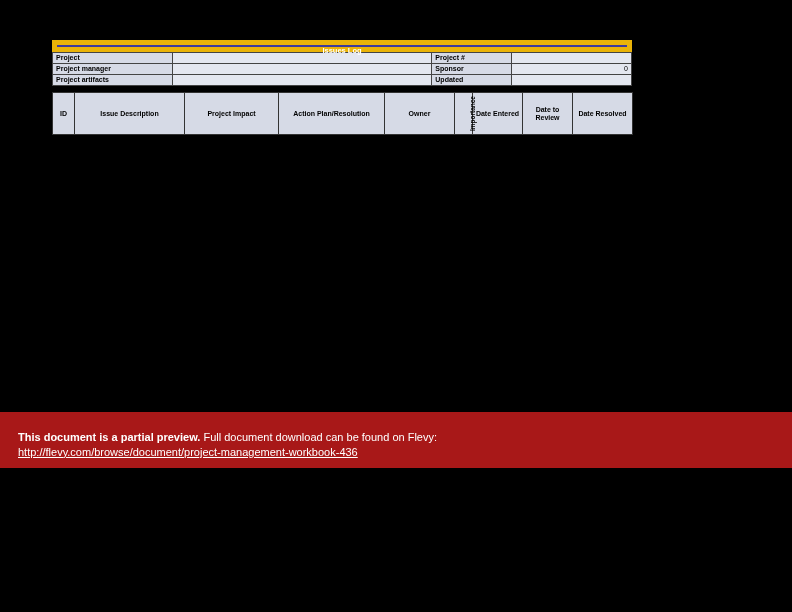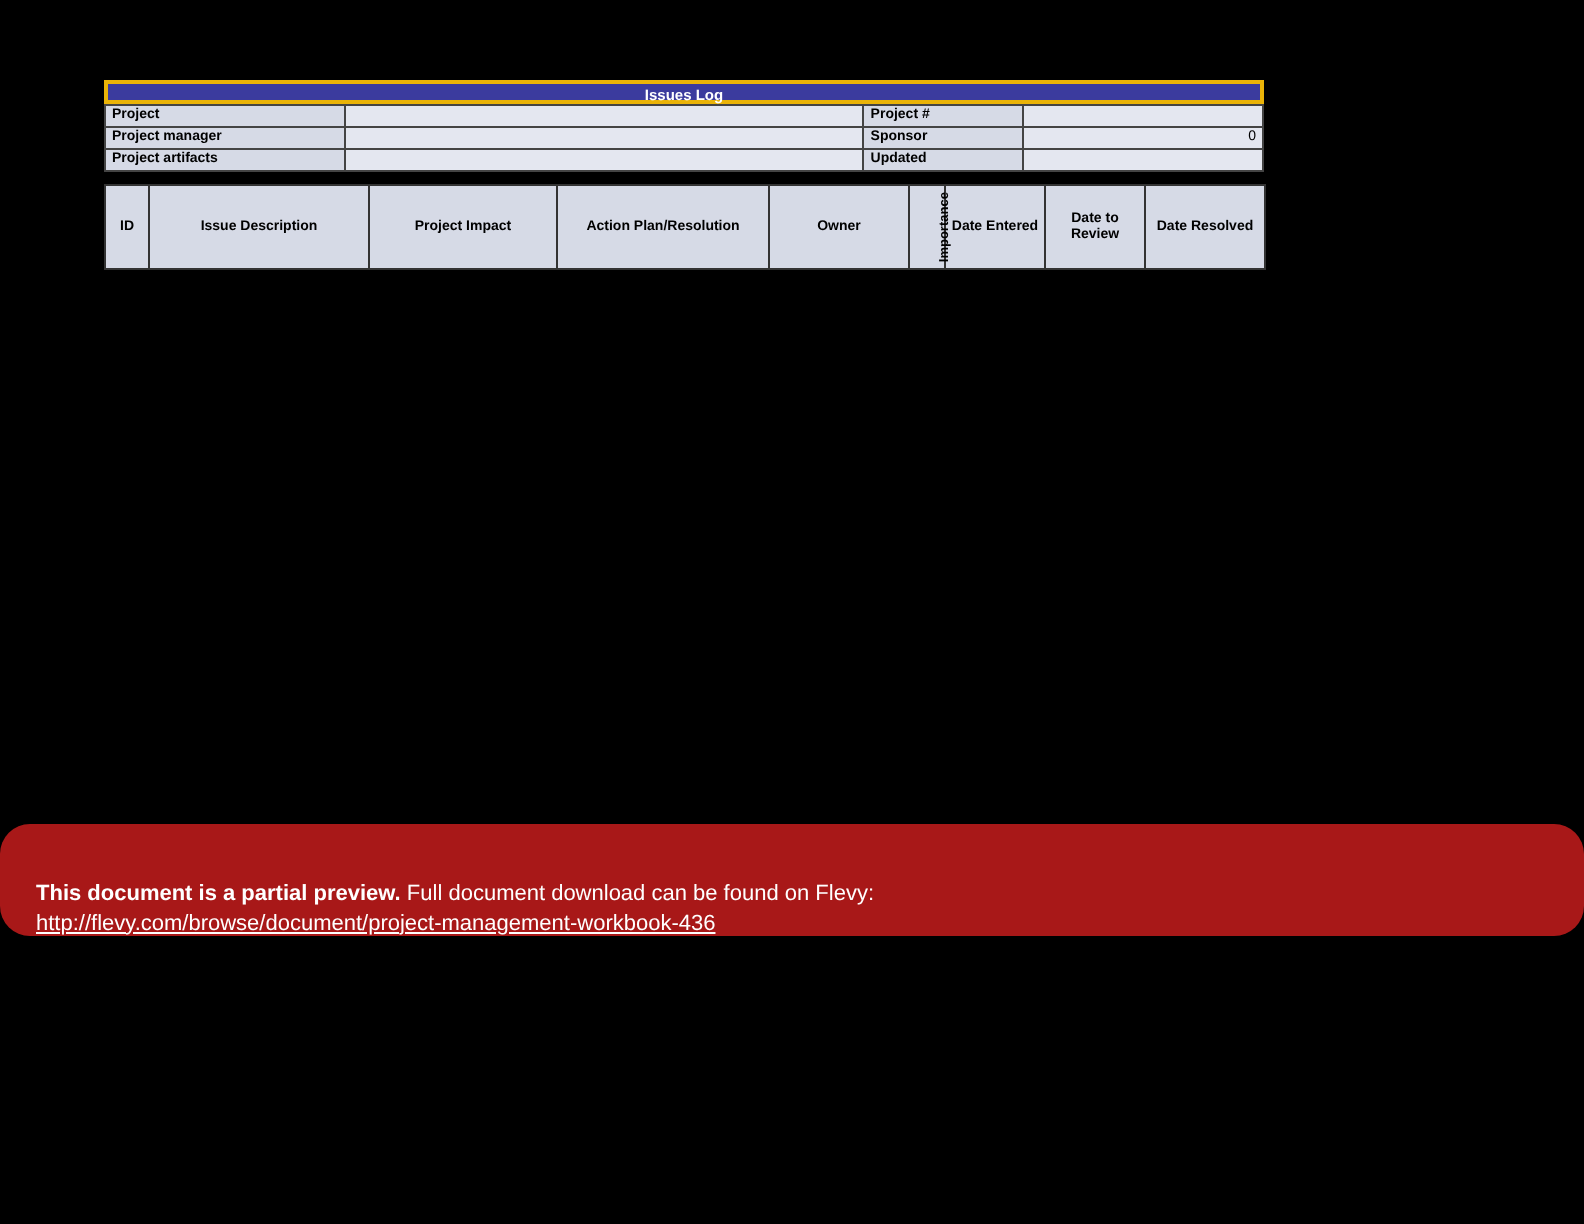--- a/index.html
+++ b/index.html
@@ -15,21 +15,21 @@
       position: absolute;
       left: 52px;
       top: 40px;
       width: 580px;
     }
     .title-bar {
       background: #3b3b9e;
       color: #fff;
       font-weight: bold;
       text-align: center;
-      border: 2px solid #eab308;
+      border: 5px solid #eab308;
       height: 12px;
       line-height: 12px;
       font-size: 7.5px;
     }
     .meta-table {
       width: 100%;
       border-collapse: collapse;
     }
     .meta-table td {
       border: 1px solid #444;
@@ -73,23 +73,22 @@
     }
     .banner {
       position: absolute;
       left: 0;
       top: 412px;
       width: 792px;
       height: 56px;
       background: #a81818;
       color: #fff;
       font-size: 11px;
-      padding: 28px 18px;
+      padding: 18px 18px;
       line-height: 1.35;
-      border-radius: 15px;
     }
     .banner .bold { font-weight: bold; }
     .banner a {
       color: #fff;
       font-size: 11px;
     }
   </style>
 </head>
 <body>
 

